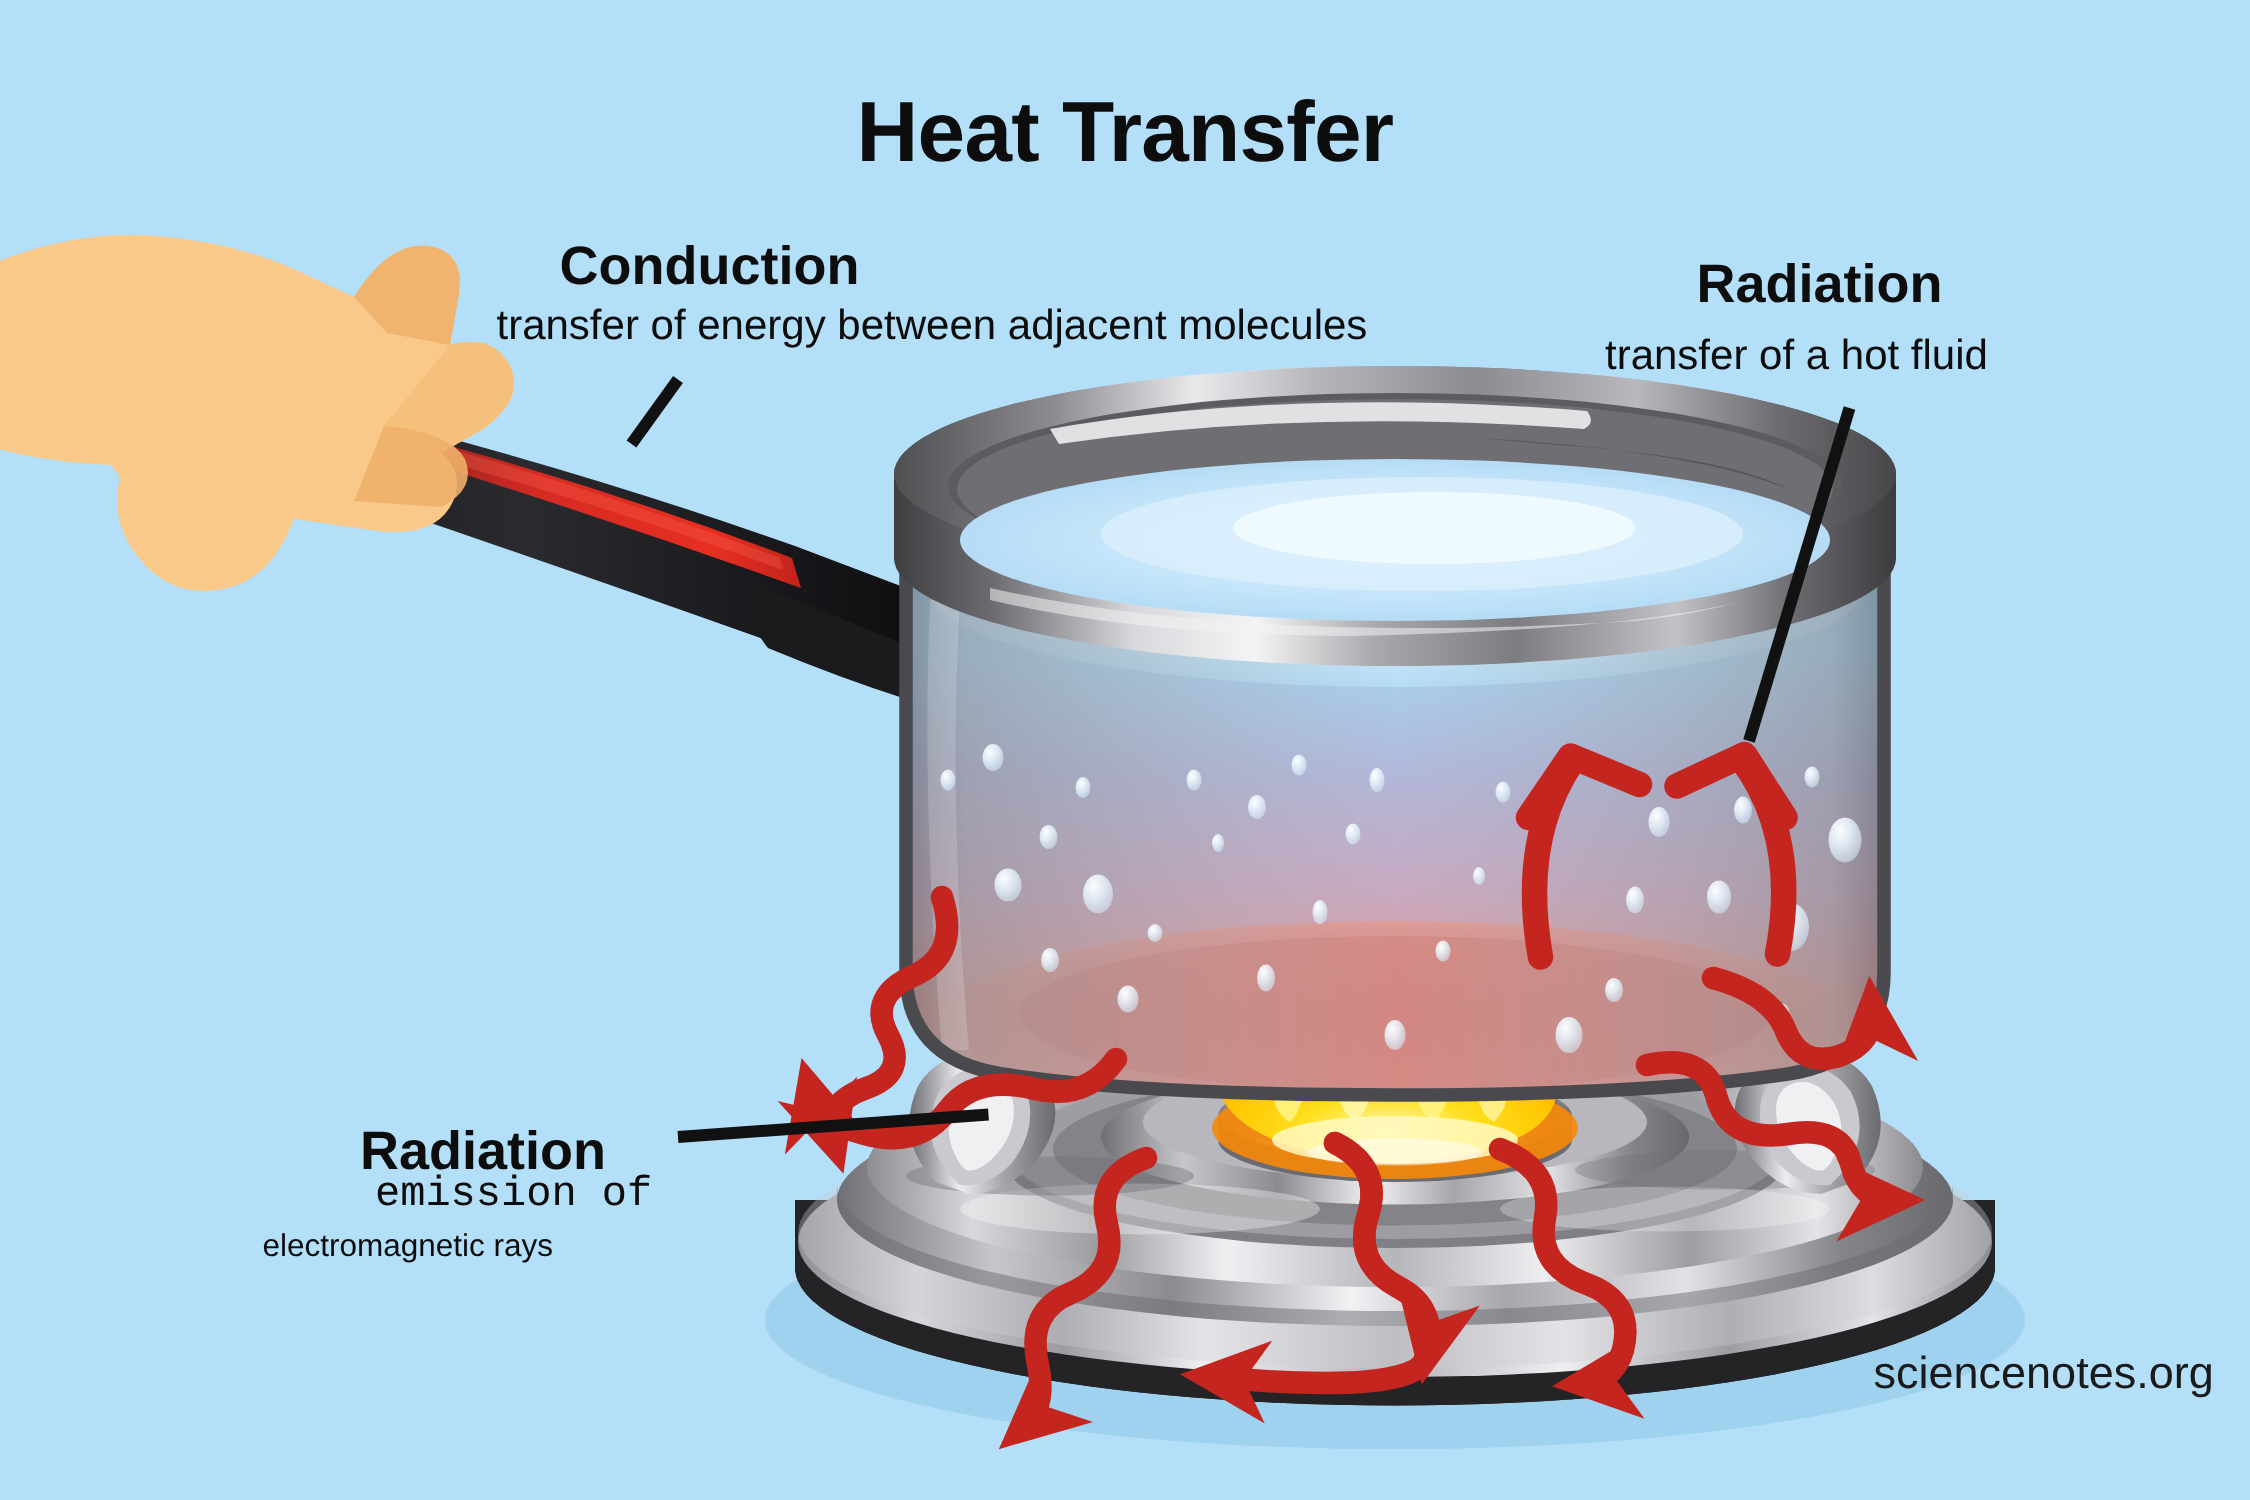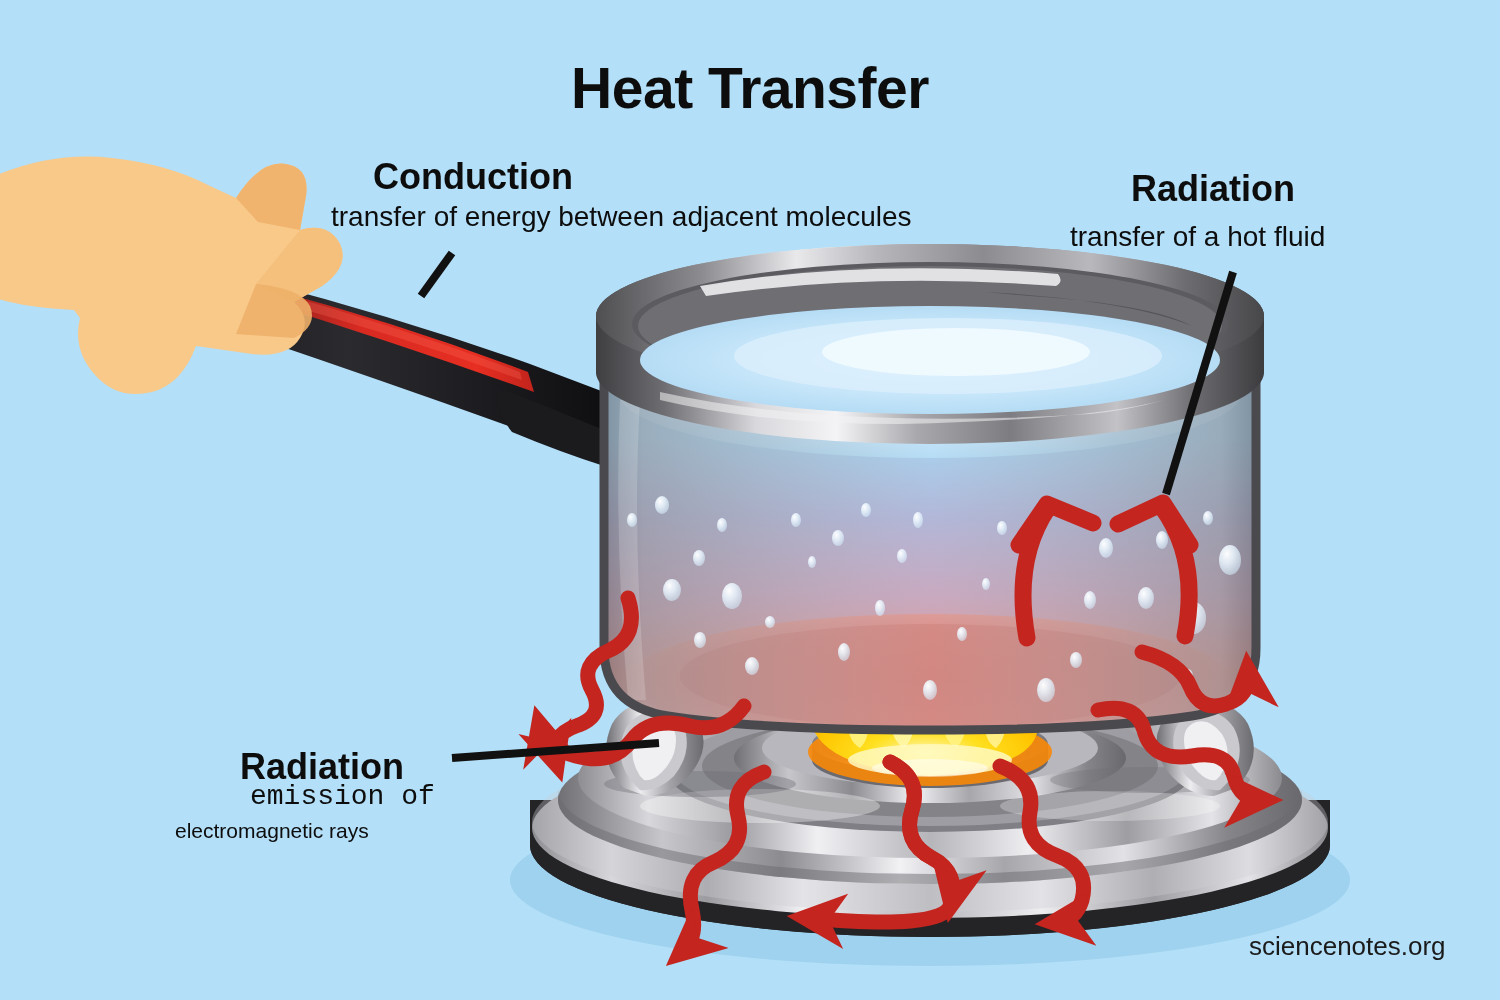--- a/index.html
+++ b/index.html
@@ -77,22 +77,22 @@
     font-size: 28px;
     font-family: Liberation Mono, monospace;
   }
   #radiation-desc2 {
     left: 175px;
     top: 820px;
     font-size: 21px;
   }
   #attribution {
     left: 1249px;
-    top: 932px;
-    font-size: 26px;
+    top: 900px;
+    font-size: 30px;
     color: #1a1a1a;
   }
 </style>
 </head>
 <body>
 
 <div id="stage">
 
   <svg id="scene" viewBox="0 0 1500 1000" xmlns="http://www.w3.org/2000/svg">
     <defs>

